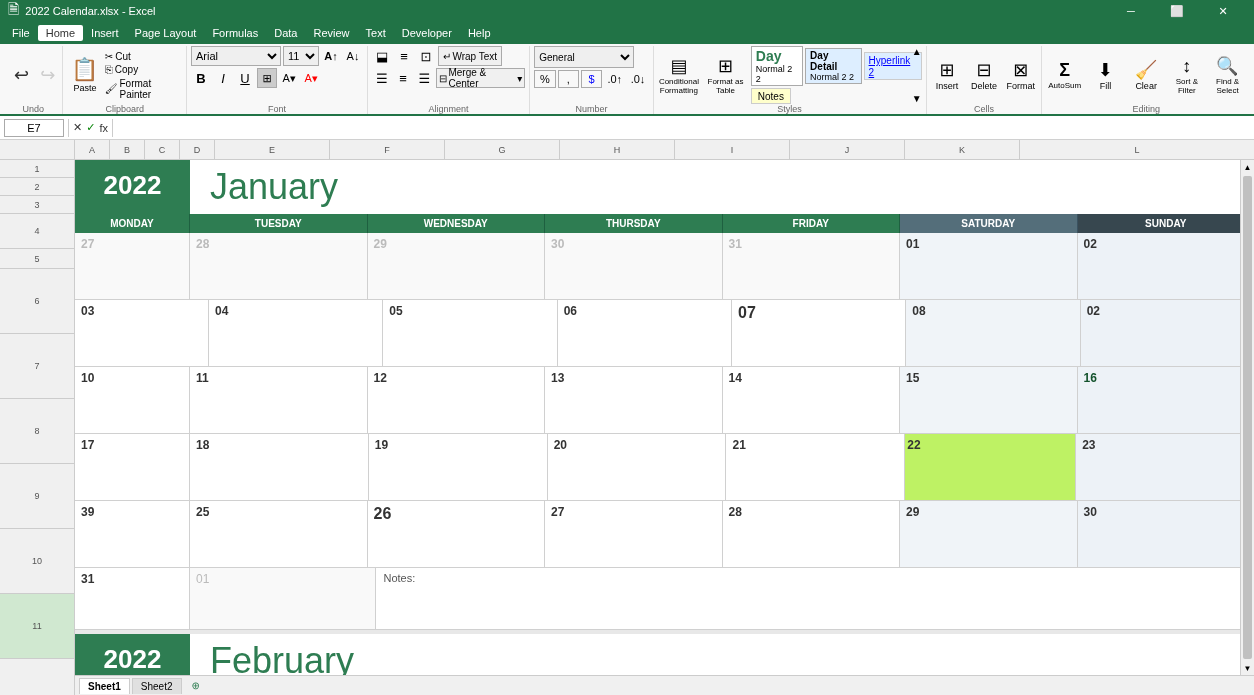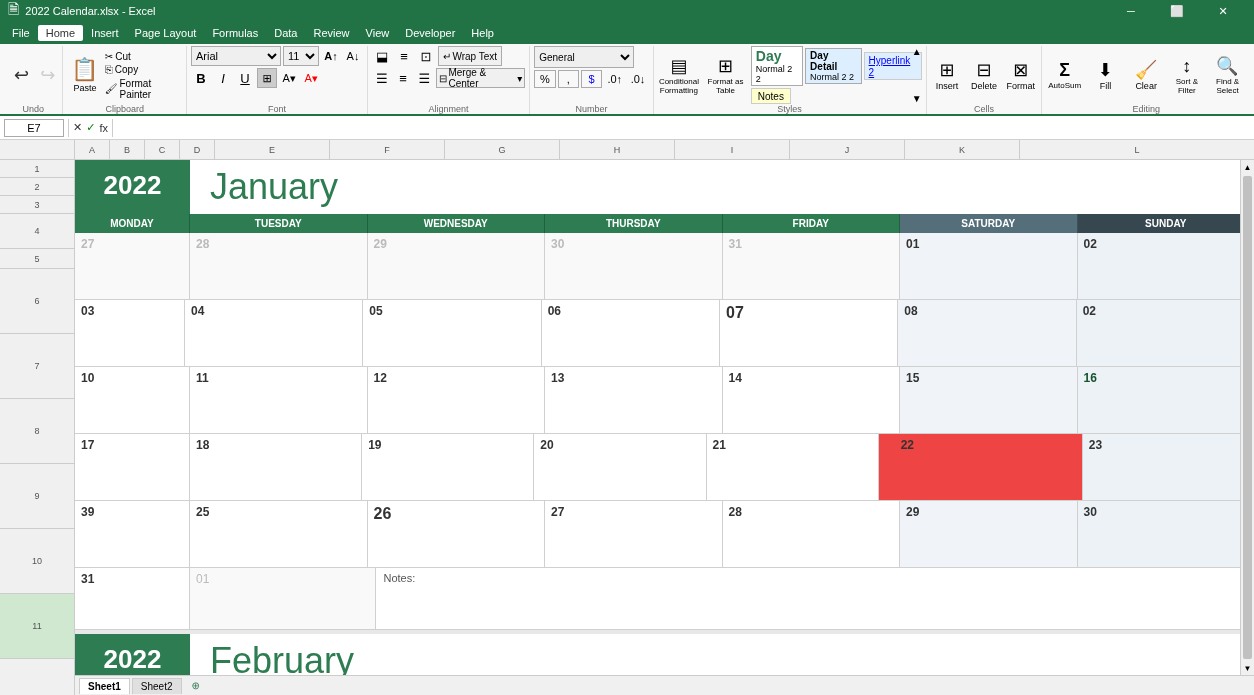--- a/index.html
+++ b/index.html
@@ -26,21 +26,21 @@
   </div>
 
   <div style="background:#217346; height:22px; display:flex; align-items:center; padding:0 4px;">
     <div style="padding:2px 8px; color:white; font-size:11px; cursor:pointer;">File</div>
     <div style="padding:2px 8px; color:#333; font-size:11px; cursor:pointer; background:white; border-radius:2px;">Home</div>
     <div style="padding:2px 8px; color:white; font-size:11px; cursor:pointer;">Insert</div>
     <div style="padding:2px 8px; color:white; font-size:11px; cursor:pointer;">Page Layout</div>
     <div style="padding:2px 8px; color:white; font-size:11px; cursor:pointer;">Formulas</div>
     <div style="padding:2px 8px; color:white; font-size:11px; cursor:pointer;">Data</div>
     <div style="padding:2px 8px; color:white; font-size:11px; cursor:pointer;">Review</div>
-    <div style="padding:2px 8px; color:white; font-size:11px; cursor:pointer;">View</div>
+    <div style="padding:2px 8px; color:white; font-size:11px; cursor:pointer;">Text</div>
     <div style="padding:2px 8px; color:white; font-size:11px; cursor:pointer;">Developer</div>
     <div style="padding:2px 8px; color:white; font-size:11px; cursor:pointer;">Help</div>
   </div>
 
   <div style="background:#f8f8f8; border-bottom:2px solid #217346; min-height:52px; display:flex; align-items:stretch; padding:2px 4px 0 4px;">
 
     <div style="display:flex; flex-direction:column; padding:0 4px; border-right:1px solid #ddd; justify-content:space-between; min-width:40px;">
       <div style="display:flex; align-items:center; gap:2px; flex:1;">
         <div style="width:28px; height:28px; display:flex; align-items:center; justify-content:center; cursor:pointer; font-size:18px; color:#333;">↩</div>
         <div style="width:22px; height:28px; display:flex; align-items:center; justify-content:center; cursor:pointer; font-size:18px; color:#ccc;">↪</div>
@@ -295,21 +295,21 @@
               <div style="width:115px; flex-shrink:0; min-height:66px; border-right:1px solid #d0d0d0; padding:4px 6px; background:#f9f9f9;"><span style="font-size:12px; font-weight:600; color:#bbb;">27</span></div>
               <div style="flex:1; min-height:66px; border-right:1px solid #d0d0d0; padding:4px 6px; background:#f9f9f9;"><span style="font-size:12px; font-weight:600; color:#bbb;">28</span></div>
               <div style="flex:1; min-height:66px; border-right:1px solid #d0d0d0; padding:4px 6px; background:#f9f9f9;"><span style="font-size:12px; font-weight:600; color:#bbb;">29</span></div>
               <div style="flex:1; min-height:66px; border-right:1px solid #d0d0d0; padding:4px 6px; background:#f9f9f9;"><span style="font-size:12px; font-weight:600; color:#bbb;">30</span></div>
               <div style="flex:1; min-height:66px; border-right:1px solid #d0d0d0; padding:4px 6px; background:#f9f9f9;"><span style="font-size:12px; font-weight:600; color:#bbb;">31</span></div>
               <div style="flex:1; min-height:66px; border-right:1px solid #d0d0d0; padding:4px 6px; background:#f0f4f8;"><span style="font-size:12px; font-weight:600; color:#333;">01</span></div>
               <div style="flex:1; min-height:66px; padding:4px 6px; background:#edf2f7;"><span style="font-size:12px; font-weight:600; color:#333;">02</span></div>
             </div>
 
             <div style="display:flex; border-bottom:1px solid #d0d0d0;">
-              <div style="width:110px; flex-shrink:0; min-height:66px; border-right:1px solid #d0d0d0; padding:4px 6px; background:white;"><span style="font-size:12px; font-weight:600; color:#333;">03</span></div>
+              <div style="width:134px; flex-shrink:0; min-height:66px; border-right:1px solid #d0d0d0; padding:4px 6px; background:white;"><span style="font-size:12px; font-weight:600; color:#333;">03</span></div>
               <div style="flex:1; min-height:66px; border-right:1px solid #d0d0d0; padding:4px 6px; background:white;"><span style="font-size:12px; font-weight:600; color:#333;">04</span></div>
               <div style="flex:1; min-height:66px; border-right:1px solid #d0d0d0; padding:4px 6px; background:white;"><span style="font-size:12px; font-weight:600; color:#333;">05</span></div>
               <div style="flex:1; min-height:66px; border-right:1px solid #d0d0d0; padding:4px 6px; background:white;"><span style="font-size:12px; font-weight:600; color:#333;">06</span></div>
               <div style="flex:1; min-height:66px; border-right:1px solid #d0d0d0; padding:4px 6px; background:white;"><span style="font-size:16px; font-weight:600; color:#333;">07</span></div>
               <div style="flex:1; min-height:66px; border-right:1px solid #d0d0d0; padding:4px 6px; background:#f0f4f8;"><span style="font-size:12px; font-weight:600; color:#333;">08</span></div>
               <div style="flex:1; min-height:66px; padding:4px 6px; background:#edf2f7;"><span style="font-size:12px; font-weight:600; color:#333;">02</span></div>
             </div>
 
             <div style="display:flex; border-bottom:1px solid #d0d0d0;">
               <div style="width:115px; flex-shrink:0; min-height:66px; border-right:1px solid #d0d0d0; padding:4px 6px; background:white;"><span style="font-size:12px; font-weight:600; color:#333;">10</span></div>
@@ -320,21 +320,21 @@
               <div style="flex:1; min-height:66px; border-right:1px solid #d0d0d0; padding:4px 6px; background:#f0f4f8;"><span style="font-size:12px; font-weight:600; color:#333;">15</span></div>
               <div style="flex:1; min-height:66px; padding:4px 6px; background:#edf2f7;"><span style="font-size:12px; font-weight:600; color:#14532d;">16</span></div>
             </div>
 
             <div style="display:flex; border-bottom:1px solid #d0d0d0;">
               <div style="width:115px; flex-shrink:0; min-height:66px; border-right:1px solid #d0d0d0; padding:4px 6px; background:white;"><span style="font-size:12px; font-weight:600; color:#333;">17</span></div>
               <div style="flex:1; min-height:66px; border-right:1px solid #d0d0d0; padding:4px 6px; background:white;"><span style="font-size:12px; font-weight:600; color:#333;">18</span></div>
               <div style="flex:1; min-height:66px; border-right:1px solid #d0d0d0; padding:4px 6px; background:white;"><span style="font-size:12px; font-weight:600; color:#333;">19</span></div>
               <div style="flex:1; min-height:66px; border-right:1px solid #d0d0d0; padding:4px 6px; background:white;"><span style="font-size:12px; font-weight:600; color:#333;">20</span></div>
               <div style="flex:1; min-height:66px; border-right:1px solid #d0d0d0; padding:4px 6px; background:white;"><span style="font-size:12px; font-weight:600; color:#333;">21</span></div>
-              <div style="flex:1; min-height:66px; border-right:1px solid #d0d0d0; padding:4px 22px; background:#ef4444;"><span style="font-size:12px; font-weight:600; color:#333;">22</span></div>
+              <div style="flex:1; min-height:66px; border-right:1px solid #d0d0d0; padding:4px 2px; background:#bef264;"><span style="font-size:12px; font-weight:600; color:#333;">22</span></div>
               <div style="flex:1; min-height:66px; padding:4px 6px; background:#edf2f7;"><span style="font-size:12px; font-weight:600; color:#333;">23</span></div>
             </div>
 
             <div style="display:flex; border-bottom:1px solid #d0d0d0;">
               <div style="width:115px; flex-shrink:0; min-height:66px; border-right:1px solid #d0d0d0; padding:4px 6px; background:white;"><span style="font-size:12px; font-weight:600; color:#333;">39</span></div>
               <div style="flex:1; min-height:66px; border-right:1px solid #d0d0d0; padding:4px 6px; background:white;"><span style="font-size:12px; font-weight:600; color:#333;">25</span></div>
               <div style="flex:1; min-height:66px; border-right:1px solid #d0d0d0; padding:4px 6px; background:white;"><span style="font-size:16px; font-weight:600; color:#333;">26</span></div>
               <div style="flex:1; min-height:66px; border-right:1px solid #d0d0d0; padding:4px 6px; background:white;"><span style="font-size:12px; font-weight:600; color:#333;">27</span></div>
               <div style="flex:1; min-height:66px; border-right:1px solid #d0d0d0; padding:4px 6px; background:white;"><span style="font-size:12px; font-weight:600; color:#333;">28</span></div>
               <div style="flex:1; min-height:66px; border-right:1px solid #d0d0d0; padding:4px 6px; background:#f0f4f8;"><span style="font-size:12px; font-weight:600; color:#333;">29</span></div>

